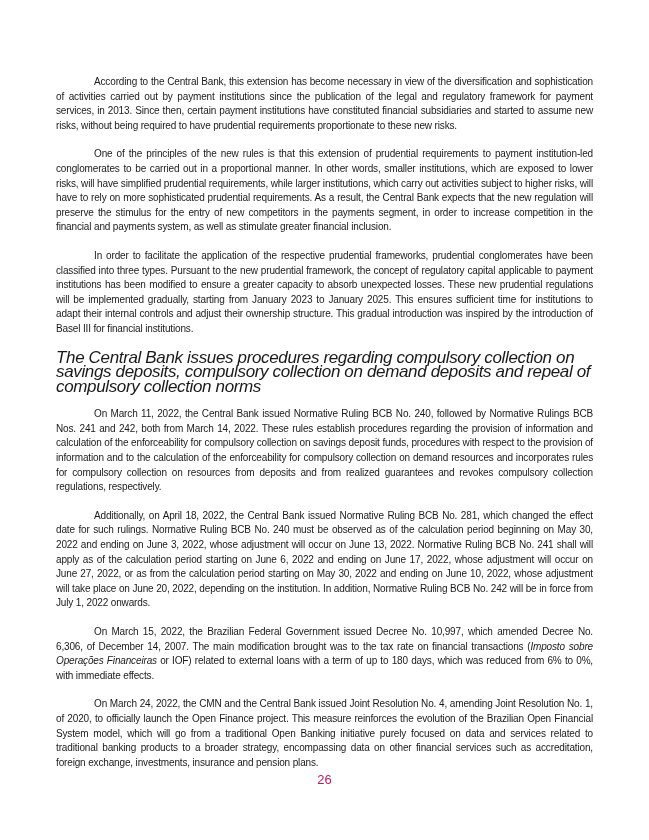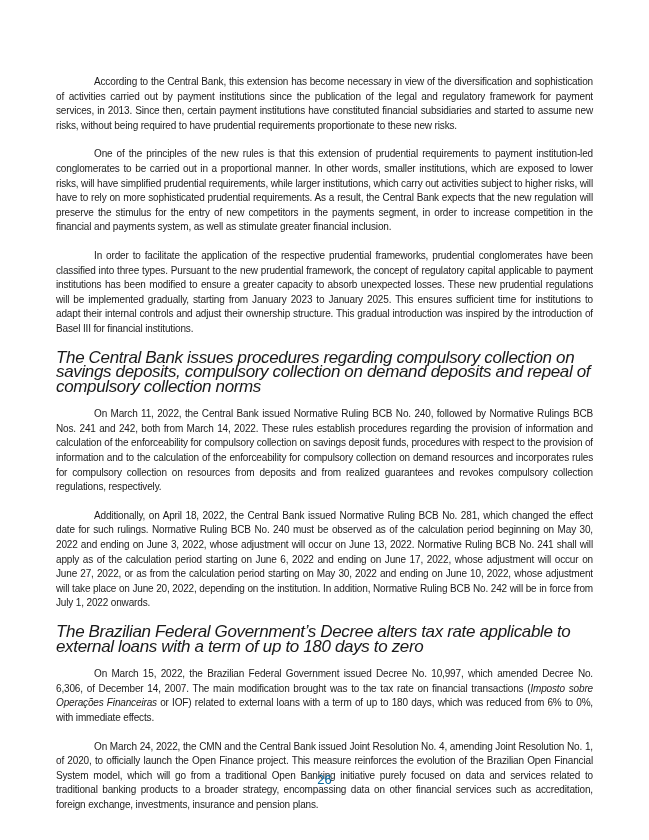--- a/index.html
+++ b/index.html
@@ -23,34 +23,33 @@
     margin: 0 0 13px 0;
     font-size: 17px;
     line-height: 14.6px;
     font-style: italic;
     letter-spacing: -0.35px;
   }
   .para em { font-style: italic; }
   .page-number {
     position: absolute; left: 0; width: 649px; top: 772px;
     text-align: center; font-size: 13px;
-    font-family: "Liberation Sans", sans-serif; color: #0369a1;
+    font-family: "Liberation Sans", sans-serif; color: #be185d;
   }
 </style>
 </head>
 <body>
 
 <div class="page">
   <p class="para">According to the Central Bank, this extension has become necessary in view of the diversification and sophistication of activities carried out by payment institutions since the publication of the legal and regulatory framework for payment services, in 2013. Since then, certain payment institutions have constituted financial subsidiaries and started to assume new risks, without being required to have prudential requirements proportionate to these new risks.</p>
   <p class="para">One of the principles of the new rules is that this extension of prudential requirements to payment institution-led conglomerates to be carried out in a proportional manner. In other words, smaller institutions, which are exposed to lower risks, will have simplified prudential requirements, while larger institutions, which carry out activities subject to higher risks, will have to rely on more sophisticated prudential requirements. As a result, the Central Bank expects that the new regulation will preserve the stimulus for the entry of new competitors in the payments segment, in order to increase competition in the financial and payments system, as well as stimulate greater financial inclusion.</p>
   <p class="para">In order to facilitate the application of the respective prudential frameworks, prudential conglomerates have been classified into three types. Pursuant to the new prudential framework, the concept of regulatory capital applicable to payment institutions has been modified to ensure a greater capacity to absorb unexpected losses. These new prudential regulations will be implemented gradually, starting from January 2023 to January 2025. This ensures sufficient time for institutions to adapt their internal controls and adjust their ownership structure. This gradual introduction was inspired by the introduction of Basel III for financial institutions.</p>
 
   <p class="heading">The Central Bank issues procedures regarding compulsory collection on savings deposits, compulsory collection on demand deposits and repeal of compulsory collection norms</p>
   <p class="para">On March 11, 2022, the Central Bank issued Normative Ruling BCB No. 240, followed by Normative Rulings BCB Nos. 241 and 242, both from March 14, 2022. These rules establish procedures regarding the provision of information and calculation of the enforceability for compulsory collection on savings deposit funds, procedures with respect to the provision of information and to the calculation of the enforceability for compulsory collection on demand resources and incorporates rules for compulsory collection on resources from deposits and from realized guarantees and revokes compulsory collection regulations, respectively.</p>
   <p class="para">Additionally, on April 18, 2022, the Central Bank issued Normative Ruling BCB No. 281, which changed the effect date for such rulings. Normative Ruling BCB No. 240 must be observed as of the calculation period beginning on May 30, 2022 and ending on June 3, 2022, whose adjustment will occur on June 13, 2022. Normative Ruling BCB No. 241 shall will apply as of the calculation period starting on June 6, 2022 and ending on June 17, 2022, whose adjustment will occur on June 27, 2022, or as from the calculation period starting on May 30, 2022 and ending on June 10, 2022, whose adjustment will take place on June 20, 2022, depending on the institution. In addition, Normative Ruling BCB No. 242 will be in force from July 1, 2022 onwards.</p>
 
-  <p class="heading">The Brazilian Federal Government’s Decree alters tax rate applicable to external loans with a term of up to 180 days to zero</p>
   <p class="para"><span>On March 15, 2022, the Brazilian Federal Government issued Decree No. 10,997, which amended Decree No. 6,306, of December 14, 2007. The main modification brought was to the tax rate on financial transactions (</span><em>Imposto sobre Operações Financeiras</em><span> or IOF) related to external loans with a term of up to 180 days, which was reduced from 6% to 0%, with immediate effects.</span></p>
 
   <p class="para">On March 24, 2022, the CMN and the Central Bank issued Joint Resolution No. 4, amending Joint Resolution No. 1, of 2020, to officially launch the Open Finance project. This measure reinforces the evolution of the Brazilian Open Financial System model, which will go from a traditional Open Banking initiative purely focused on data and services related to traditional banking products to a broader strategy, encompassing data on other financial services such as accreditation, foreign exchange, investments, insurance and pension plans.</p>
 </div>
 
 <div class="page-number">26</div>
 
 </body></html>

